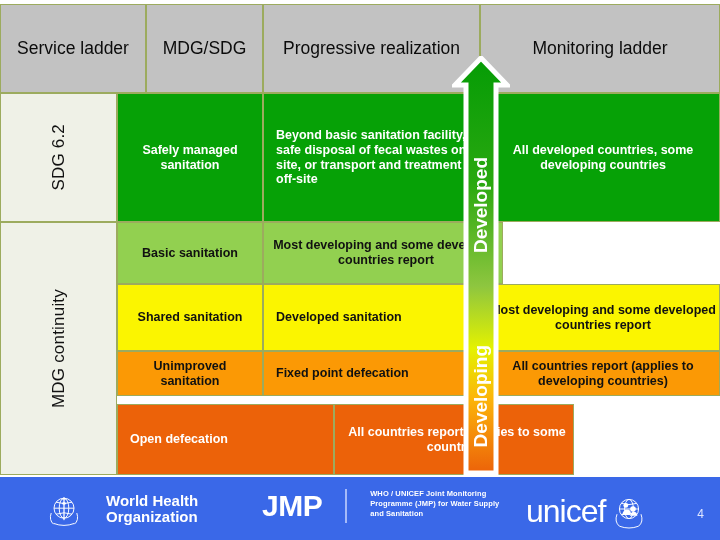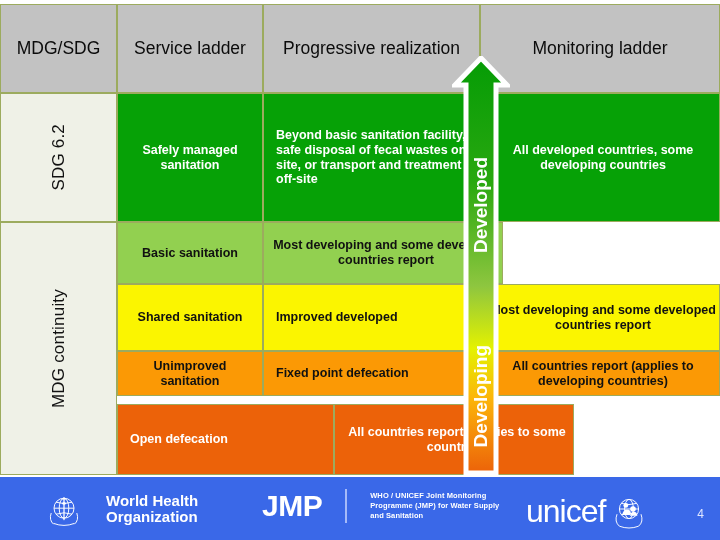--- a/index.html
+++ b/index.html
@@ -78,61 +78,61 @@
   .lbl-ing{position:absolute;left:0;top:265px;width:58px;height:150px;
     display:flex;align-items:center;justify-content:center;}
 
   
   .footer{
     position:absolute;left:0;top:477px;width:720px;height:63px;
     background:#3a68e8;
   }
   .who{position:absolute;left:44px;top:12px;display:flex;align-items:center;gap:22px;}
   .who-txt{color:#fff;font-size:15px;font-weight:bold;line-height:1.06;}
-  .jmp{position:absolute;left:262px;top:12px;display:flex;align-items:center;gap:23px;}
+  .jmp{position:absolute;left:262px;top:12px;display:flex;align-items:flex-start;gap:23px;}
   .jmp-word{color:#fff;font-size:30px;font-weight:bold;letter-spacing:-.5px;}
   .jmp-div{width:2px;height:34px;background:#c9d6ff;opacity:.75;}
   .jmp-sub{color:#fff;font-size:7.5px;font-weight:bold;line-height:1.33;letter-spacing:.1px;}
   .uni{position:absolute;left:526px;top:14px;display:flex;align-items:center;gap:4px;}
   .uni-word{color:#fff;font-size:32px;font-weight:400;letter-spacing:-1px;line-height:1;}
   .pageno{position:absolute;right:16px;top:30px;color:#dfe6ff;font-size:12px;}
 
   .emblem{display:block;}
 </style>
 </head>
 <body>
 
 <div id="slide">
 
   <div class="tbl">
 
     <div class="row hdr">
+      <div class="cell c-svc">Service ladder</div>
       <div class="cell c-mdg">MDG/SDG</div>
-      <div class="cell c-svc">Service ladder</div>
       <div class="cell c-prog">Progressive realization</div>
       <div class="cell c-mon">Monitoring ladder</div>
     </div>
 
     <div class="row r1">
       <div class="cell c-mdg bg-pale"></div>
       <div class="cell c-svc body-cell bg-green">Safely managed sanitation</div>
       <div class="cell c-prog body-cell bg-green prog-left">Beyond basic sanitation facility, safe disposal of fecal wastes on site, or transport and treatment off-site</div>
       <div class="cell c-mon body-cell bg-green mon-right">All developed countries, some developing countries</div>
     </div>
 
     <div class="row r2">
       <div class="cell c-mdg bg-pale"></div>
       <div class="cell c-svc body-cell bg-lgreen">Basic sanitation</div>
       <div class="cell c-mon body-cell bg-lgreen mon-right">Most developing and some developed countries report</div>
     </div>
 
     <div class="row r3">
       <div class="cell c-mdg bg-pale"></div>
       <div class="cell c-svc body-cell bg-yellow">Shared sanitation</div>
-      <div class="cell c-prog body-cell bg-yellow prog-left">Improved developed</div>
+      <div class="cell c-prog body-cell bg-yellow prog-left">Developed sanitation</div>
       <div class="cell c-mon body-cell bg-yellow mon-right">Most developing and some developed countries report</div>
     </div>
 
     <div class="row r4">
       <div class="cell c-mdg bg-pale"></div>
       <div class="cell c-svc body-cell bg-orange">Unimproved sanitation</div>
       <div class="cell c-prog body-cell bg-orange prog-left">Fixed point defecation</div>
       <div class="cell c-mon body-cell bg-orange mon-right">All countries report (applies to developing countries)</div>
     </div>
 

